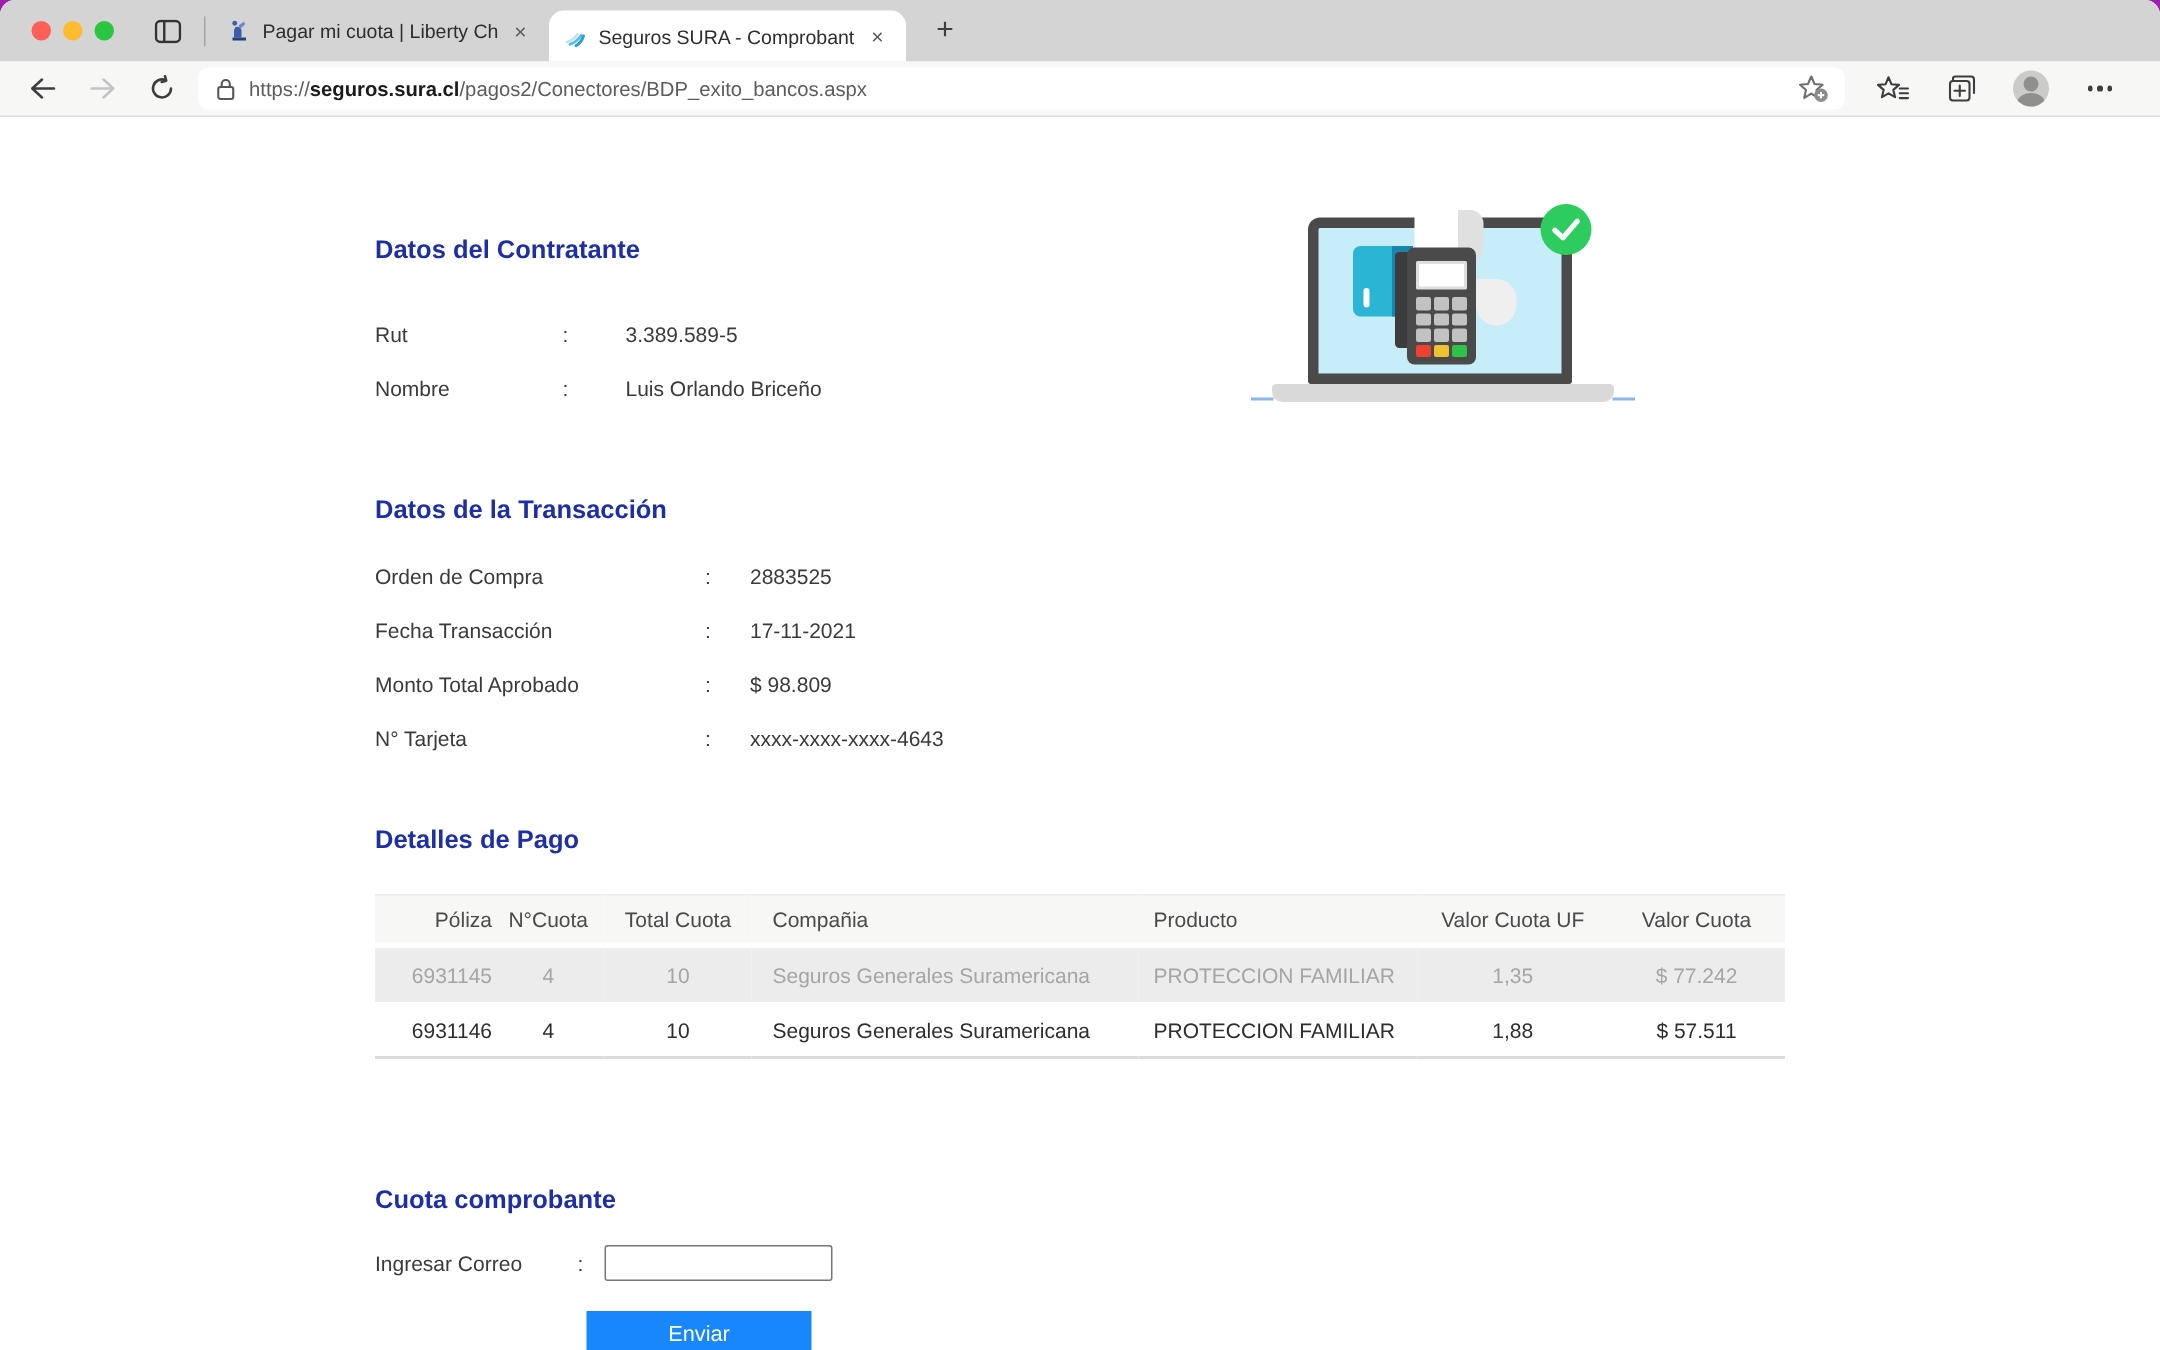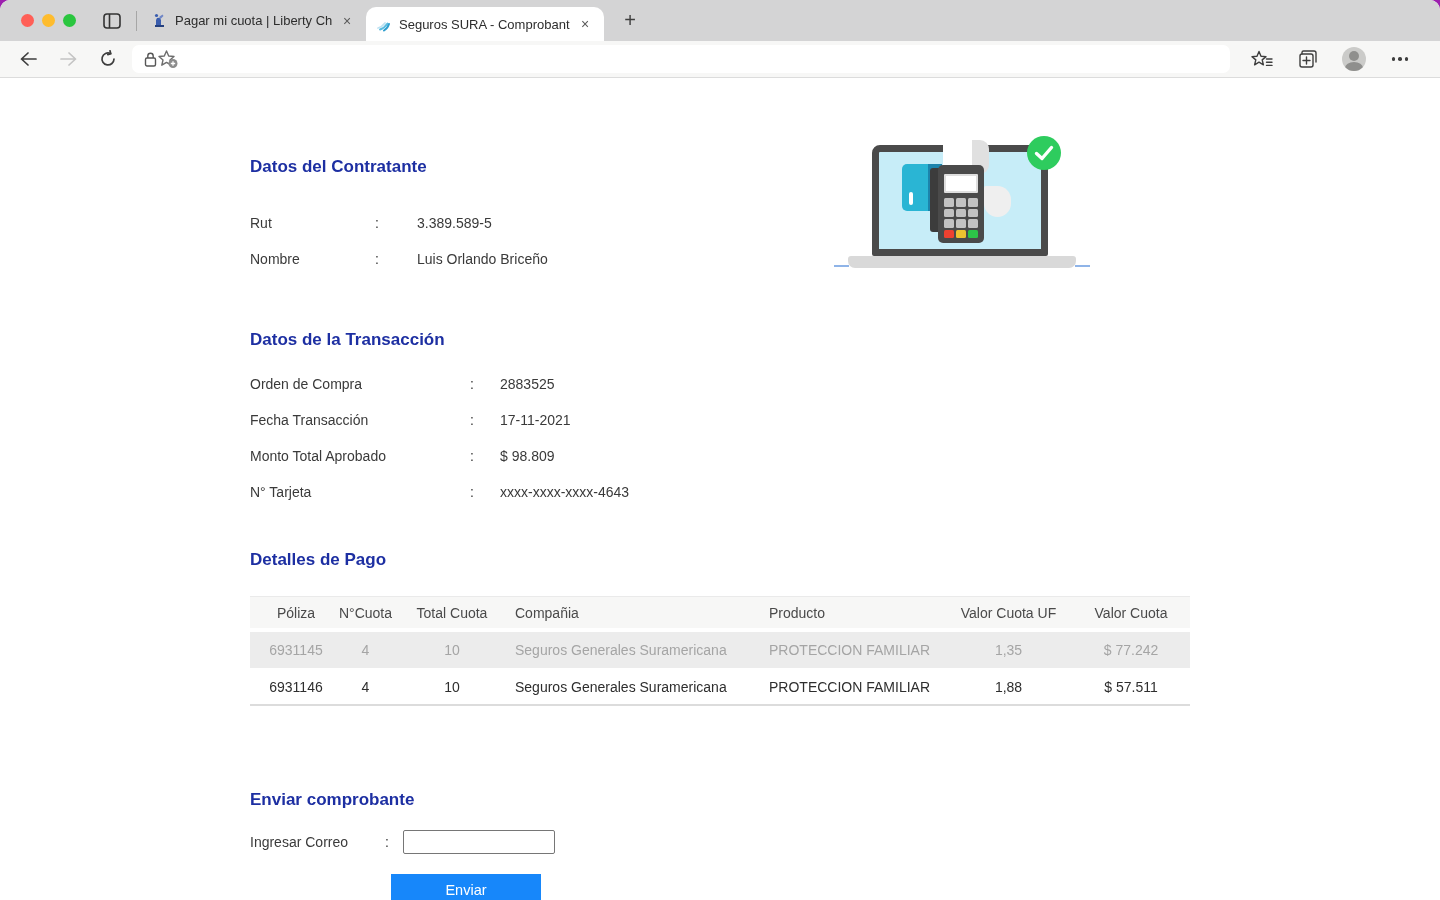--- a/index.html
+++ b/index.html
@@ -118,21 +118,21 @@
   .pay-table {
     position: absolute; left: 250px; top: 518px; width: 940px;
     border-collapse: separate; border-spacing: 0; font-size: 14px;
   }
   .pay-table th {
     background: #f7f7f6; height: 36px; font-weight: 400; color: #4a4a4a;
     border-top: 1px solid #eaeaea; border-bottom: 4px solid #ffffff;
     text-align: center;
   }
   .pay-table td { height: 37px; text-align: center; margin-left: 15px; }
-  .pay-table th:nth-child(1), .pay-table td:nth-child(1) { text-align: center; padding-left: 14px; }
+  .pay-table th:nth-child(1), .pay-table td:nth-child(1) { text-align: right; padding-left: 14px; }
   .pay-table th:nth-child(4), .pay-table td:nth-child(4) { text-align: left; padding-left: 14px; }
   .pay-table th:nth-child(5), .pay-table td:nth-child(5) { text-align: left; padding-left: 10px; }
   .pay-table tbody tr.muted td { background: #ececec; color: #a5a5a5; border-bottom: 1px solid #ffffff; }
   .pay-table tbody tr.normal td { background: #ffffff; color: #2e2e2e; border-bottom: 2px solid #dcdcdc; }
 
   
   .illus { position: absolute; left: 830px; top: 50px; width: 262px; height: 150px; }
   .illus * { position: absolute; }
   .laptop-screen {
     left: 42px; top: 17px; width: 176px; height: 111px;
@@ -223,20 +223,21 @@
       </svg>
     </div>
 
     <div class="urlbar">
       <span class="lock">
         <svg width="13" height="15" viewBox="0 0 13 15">
           <rect x="1.5" y="6" width="10" height="8" rx="1.5" fill="none" stroke="#565656" stroke-width="1.4"></rect>
           <path d="M3.8 6 V4 a2.7 2.7 0 0 1 5.4 0 V6" fill="none" stroke="#565656" stroke-width="1.4"></path>
         </svg>
       </span>
+      <span class="url-text"><span>https://</span><span class="url-domain">seguros.sura.cl</span><span>/pagos2/Conectores/BDP_exito_bancos.aspx</span></span>
       <span class="starplus">
         <svg width="22" height="20" viewBox="0 0 22 20">
           <path d="M9.5 2 L11.7 7 L17 7.5 L13 11 L14.2 16.2 L9.5 13.4 L4.8 16.2 L6 11 L2 7.5 L7.3 7 Z" fill="none" stroke="#6d6d6d" stroke-width="1.4" stroke-linejoin="round"></path>
           <circle cx="16" cy="14.5" r="4.5" fill="#8b8b8b"></circle>
           <path d="M16 12.3 V16.7 M13.8 14.5 H18.2" stroke="#fff" stroke-width="1.3"></path>
         </svg>
       </span>
     </div>
 
     <div class="tb-right">
@@ -375,21 +376,21 @@
           <td>4</td>
           <td>10</td>
           <td>Seguros Generales Suramericana</td>
           <td>PROTECCION FAMILIAR</td>
           <td>1,88</td>
           <td>$ 57.511</td>
         </tr>
       </tbody>
     </table>
 
-    <div class="section-h" style="top:712px">Enviar comprobante</div>
+    <div class="section-h" style="top:712px">Cuota comprobante</div>
     <div class="kv e" style="top:752px">
       <span>Ingresar Correo</span>
       <span>:</span>
       <input class="email-input" type="text" value="" style="">
     </div>
     <button class="send-btn">Enviar</button>
 
   </div>
 </div>
 

